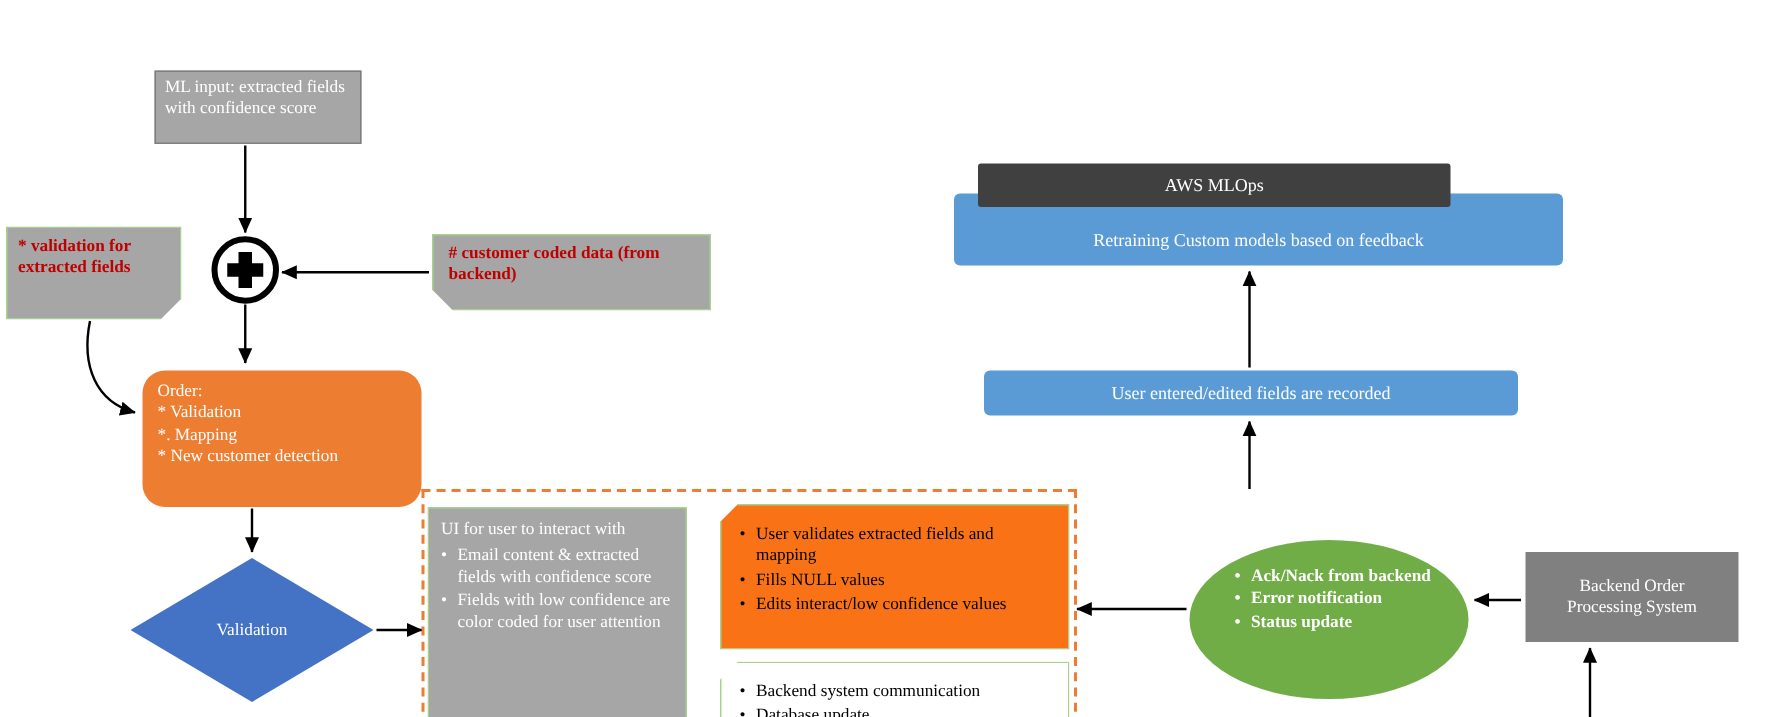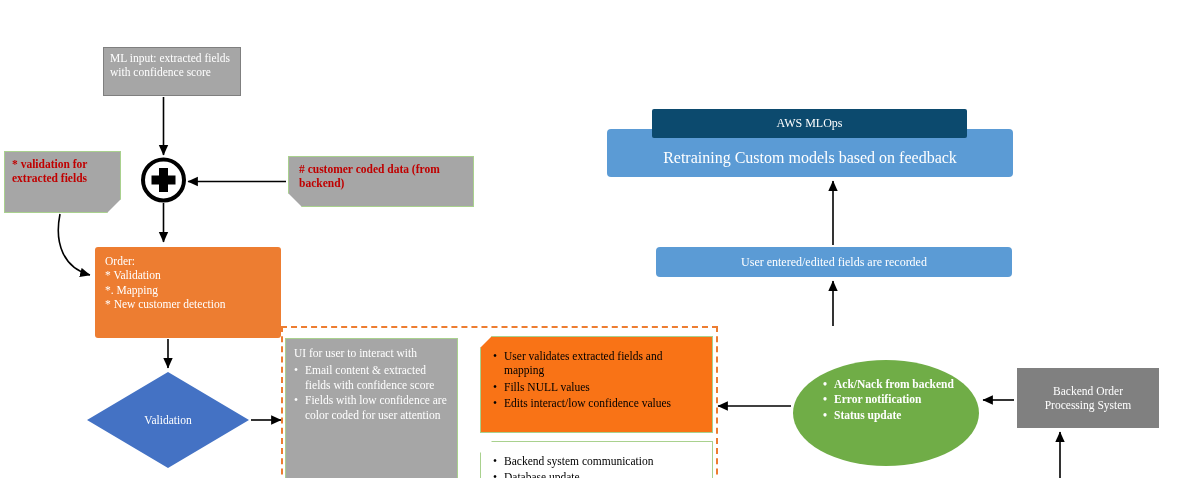--- a/index.html
+++ b/index.html
@@ -15,33 +15,33 @@
   .center{display:flex;align-items:center;justify-content:center;text-align:center;}
 
   
   .n-dashed{left:281px;top:287px;width:437px;height:179px;border:2px dashed #ED7D31;z-index:1;background:transparent;}
 
   .n-ml-input{left:103px;top:8px;width:138px;height:49px;background:#A6A6A6;border:1px solid #7F7F7F;padding:3px 6px;}
   .n-validation-note{left:4px;top:112px;width:117px;height:62px;background:#A6A6A6;border:1px solid #A9D18E;padding:5px 7px;
     clip-path:polygon(0 0,100% 0,100% calc(100% - 14px),calc(100% - 14px) 100%,0 100%);}
   .n-customer-meta{left:288px;top:117px;width:186px;height:51px;background:#A6A6A6;border:1px solid #A9D18E;padding:5px 10px;
     clip-path:polygon(0 0,100% 0,100% 100%,14px 100%,0 calc(100% - 14px));}
-  .n-order{left:95px;top:208px;width:186px;height:91px;background:#ED7D31;border-radius:3px;padding:7px 10px;}
+  .n-order{left:95px;top:208px;width:186px;height:91px;background:#ED7D31;border-radius:15px;padding:7px 10px;}
   .n-diamond{left:87px;top:333px;width:162px;height:96px;background:#4472C4;
     clip-path:polygon(50% 0,100% 50%,50% 100%,0 50%);}
   .n-ai-header{left:393px;top:261px;width:240px;height:38px;background:#BF9000;z-index:3;border-radius:2px;padding:2px 10px;font-size:12px;}
   .n-ui-box{left:285px;top:299px;width:173px;height:161px;background:#A6A6A6;border:1px solid #A9D18E;padding:7px 8px;
     clip-path:polygon(0 0,100% 0,100% calc(100% - 14px),calc(100% - 14px) 100%,0 100%);}
   .n-box1{left:480px;top:297px;width:233px;height:97px;background:#f97316;border:1.5px solid #A9D18E;padding:9px 8px 6px 12px;
     clip-path:polygon(12px 0,100% 0,100% 100%,0 100%,0 12px);}
   .n-box2{left:480px;top:402px;width:233px;height:57px;background:#fff;border:1.5px solid #A9D18E;padding:9px 8px 6px 12px;
     clip-path:polygon(12px 0,100% 0,100% 100%,0 100%,0 12px);}
   .n-fields-recorded{left:656px;top:208px;width:356px;height:30px;background:#5B9BD5;border-radius:4px;font-size:12px;}
-  .n-retraining{left:607px;top:90px;width:406px;height:48px;background:#5B9BD5;border-radius:4px;font-size:16px;align-items:flex-end;padding-bottom:9px;}
-  .n-aws{left:652px;top:70px;width:315px;height:29px;background:#0c4a6e;z-index:3;border-radius:2px;font-size:12px;}
+  .n-retraining{left:636px;top:90px;width:406px;height:48px;background:#5B9BD5;border-radius:4px;font-size:12px;align-items:flex-end;padding-bottom:9px;}
+  .n-aws{left:652px;top:70px;width:315px;height:29px;background:#404040;z-index:3;border-radius:2px;font-size:12px;}
   .n-ellipse{left:793px;top:321px;width:186px;height:106px;background:#70AD47;border-radius:50%;padding:17px 14px 0 30px;}
   .n-backend{left:1017px;top:329px;width:142px;height:60px;background:#808080;padding:0 14px;}
 
   
   ul.plain{margin:3px 0 0 0;padding:0;list-style:none;}
   ul.plain li{position:relative;padding-left:11px;margin:0 0 1px 0;}
   ul.plain li::before{content:"\2022";position:absolute;left:0;top:0;}
   .n-box1 ul.plain li, .n-box2 ul.plain li{margin-bottom:2px;}
   .n-ellipse ul.plain{margin:0;}
   .n-ellipse ul.plain li{font-weight:700;}

